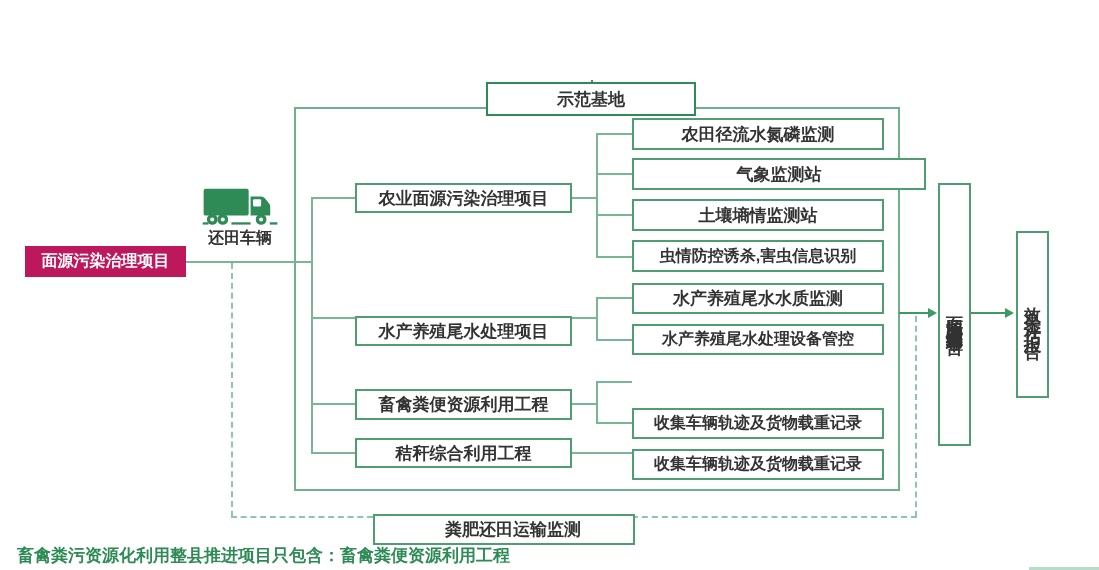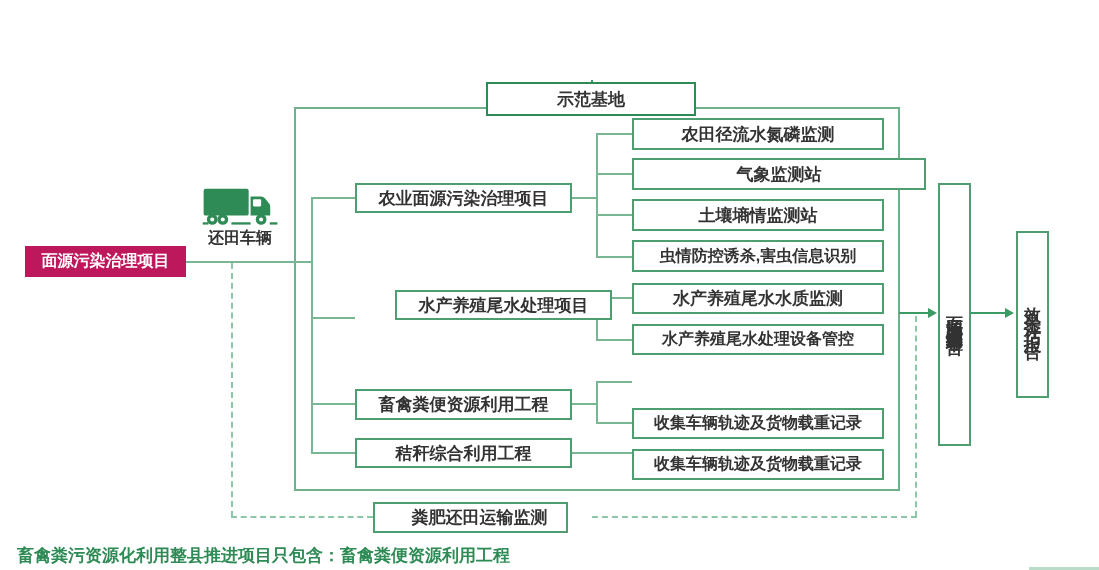--- a/index.html
+++ b/index.html
@@ -108,21 +108,21 @@
   <div class="hl" style="left:186px;top:261px;width:127px;"></div>
   <div class="vl" style="left:311px;top:197px;height:257px;"></div>
   <div class="hl" style="left:311px;top:197px;width:44px;"></div>
   <div class="hl" style="left:311px;top:317px;width:44px;"></div>
   <div class="hl" style="left:311px;top:403px;width:44px;"></div>
   <div class="hl" style="left:311px;top:452px;width:44px;"></div>
 
   <div class="obox" style="left:355px;top:183px;width:217px;height:30px;">
     <span>农业面源污染治理项目</span>
   </div>
-  <div class="obox" style="left:355px;top:290px;width:217px;height:30px;margin-left:40px;">
+  <div class="obox" style="left:355px;top:316px;width:217px;height:30px;">
     <span>水产养殖尾水处理项目</span>
   </div>
   <div class="obox" style="left:355px;top:389px;width:217px;height:31px;">
     <span>畜禽粪便资源利用工程</span>
   </div>
   <div class="obox" style="left:355px;top:438px;width:217px;height:30px;">
     <span>秸秆综合利用工程</span>
   </div>
 
   <div class="hl" style="left:572px;top:197px;width:26px;"></div>
@@ -181,21 +181,21 @@
 
   <div class="vbox" style="left:1016px;top:231px;width:33px;height:167px;">
     <span style="letter-spacing:7px;">效果评估报告</span>
   </div>
 
   <div class="dash-v" style="left:231px;top:263px;height:254px;"></div>
   <div class="dash-h" style="left:231px;top:516px;width:142px;"></div>
   <div class="dash-h" style="left:592px;top:516px;width:325px;"></div>
   <div class="dash-v" style="left:915px;top:316px;height:201px;"></div>
 
-  <div class="obox" style="left:373px;top:502px;width:195px;height:31px;padding-left:18px;">
+  <div class="obox" style="left:373px;top:514px;width:262px;height:31px;padding-left:18px;">
     <span>粪肥还田运输监测</span>
   </div>
 
   <div class="note" style="left:17px;top:544px;">
     <span>畜禽粪污资源化利用整县推进项目只包含：畜禽粪便资源利用工程</span>
   </div>
 
   <div class="corner-line" style="left:1029px;top:567px;width:70px;height:3px;"></div>
 
 </div>

